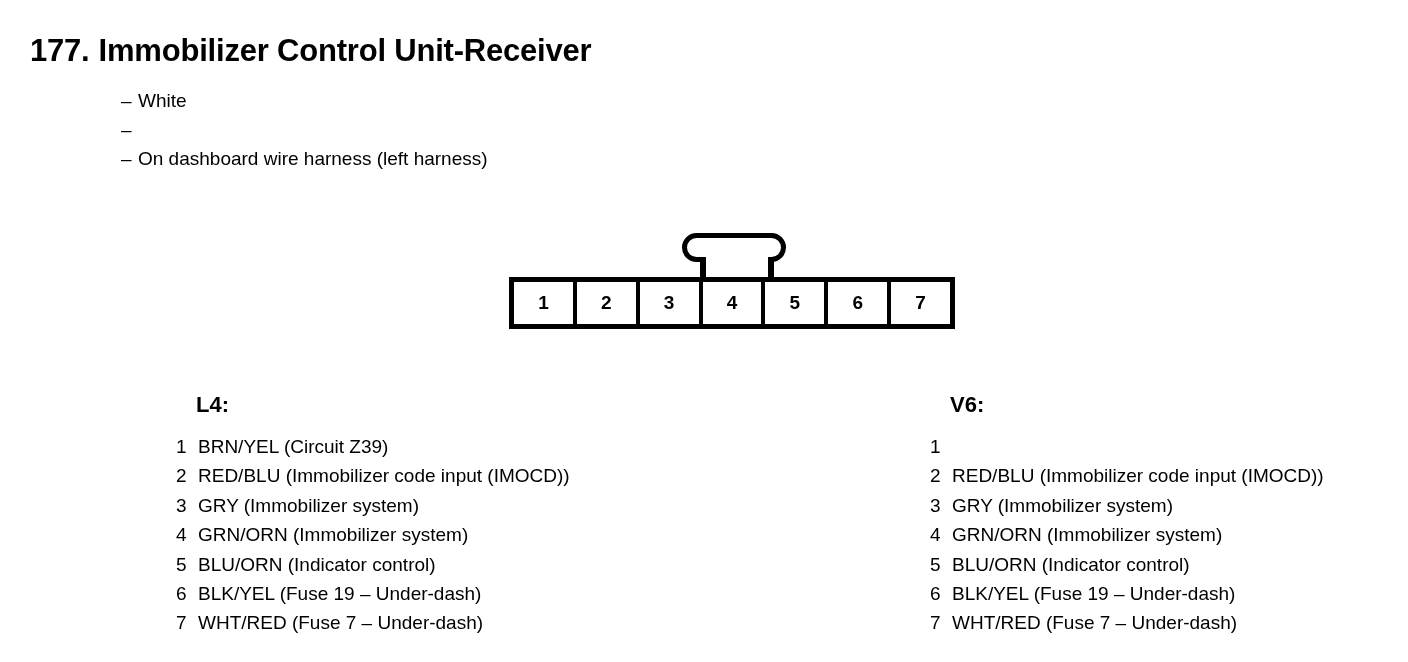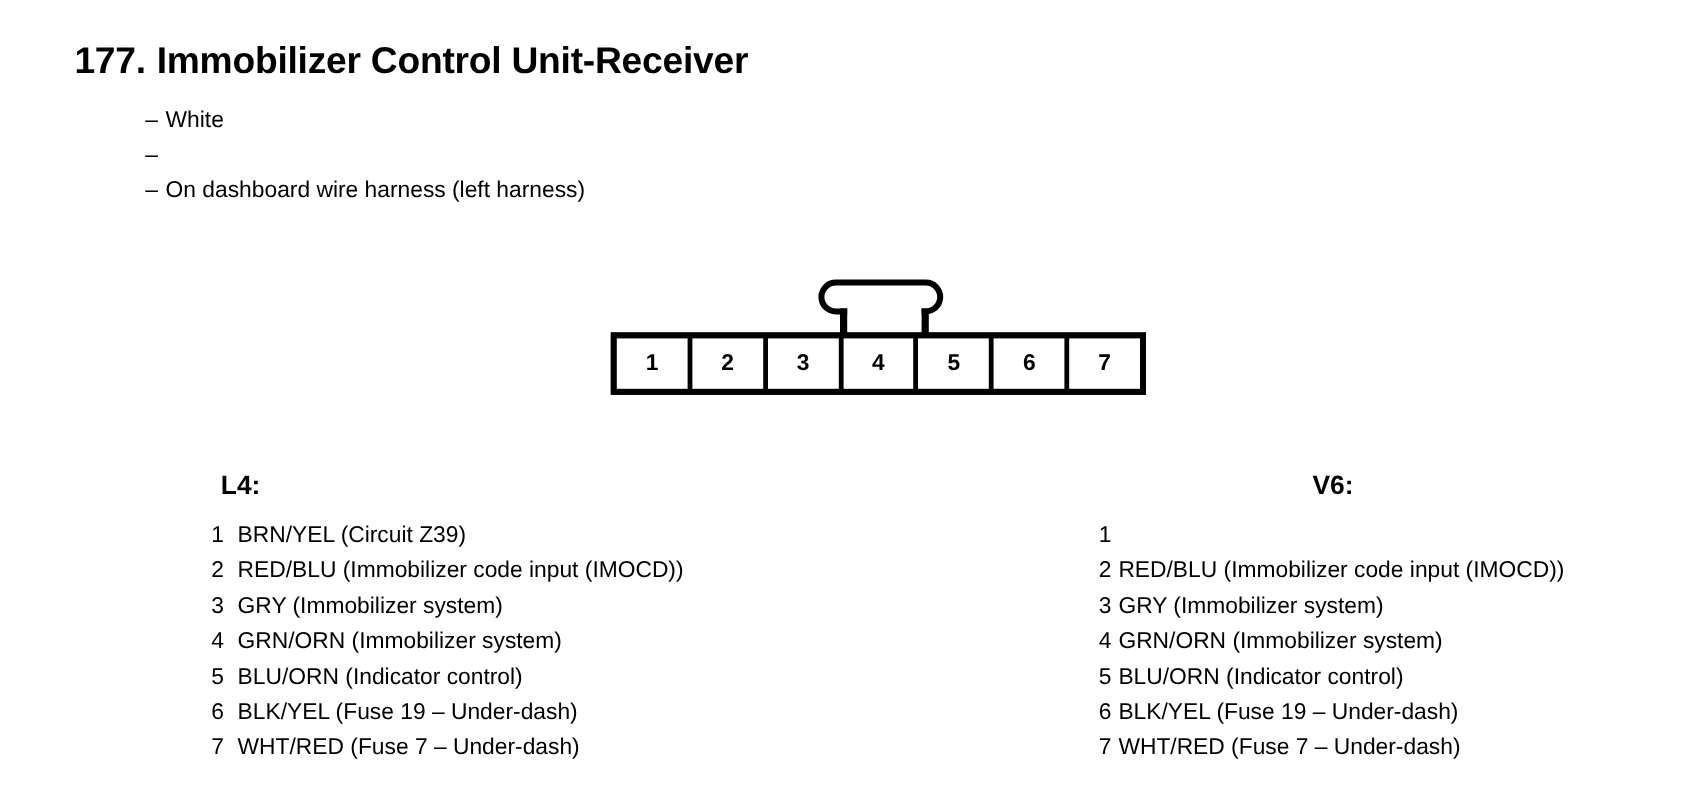--- a/index.html
+++ b/index.html
@@ -23,21 +23,20 @@
     left: 30px;
     top: 34px;
     font-size: 31px;
     font-weight: bold;
     letter-spacing: -0.2px;
     white-space: nowrap;
     line-height: 1.1;
   }
   .page-title .num {
     margin-right: 9px;
-    margin-left: 32px;
   }
 
   
   .notes {
     position: absolute;
     left: 121px;
     top: 86px;
     width: 700px;
   }
   .note-row {
@@ -120,27 +119,27 @@
     color: #000;
   }
   .pin-cell:last-child { margin-right: 0; }
 
   
   .pin-column {
     position: absolute;
     top: 392px;
   }
   .pin-column.l4 { left: 176px; }
-  .pin-column.v6 { left: 910px; text-align: center; }
+  .pin-column.v6 { left: 930px; }
 
   .col-heading {
     font-size: 22px;
     font-weight: bold;
     line-height: 26px;
-    margin-left: 8px;
+    margin-left: 20px;
     margin-bottom: 14px;
     white-space: nowrap;
   }
   .pin-row {
     display: flex;
     align-items: baseline;
     font-size: 19px;
     line-height: 29.4px;
     white-space: nowrap;
   }

